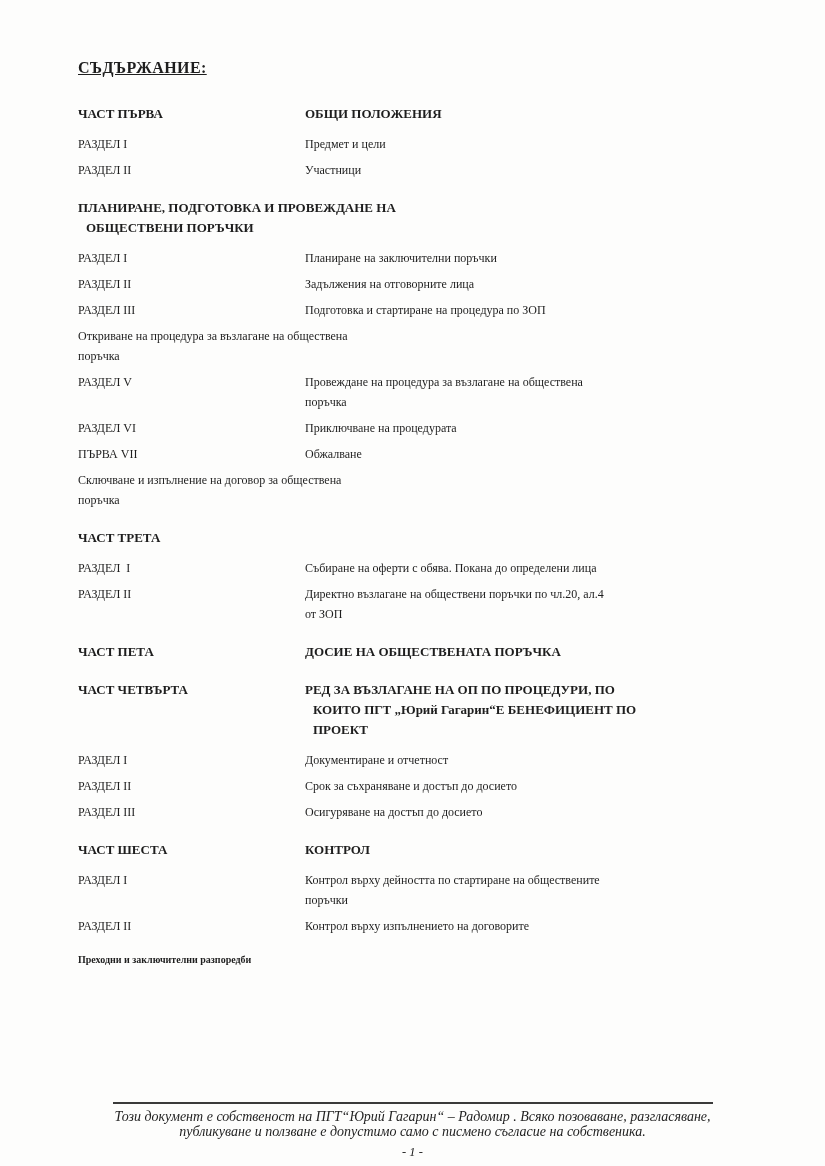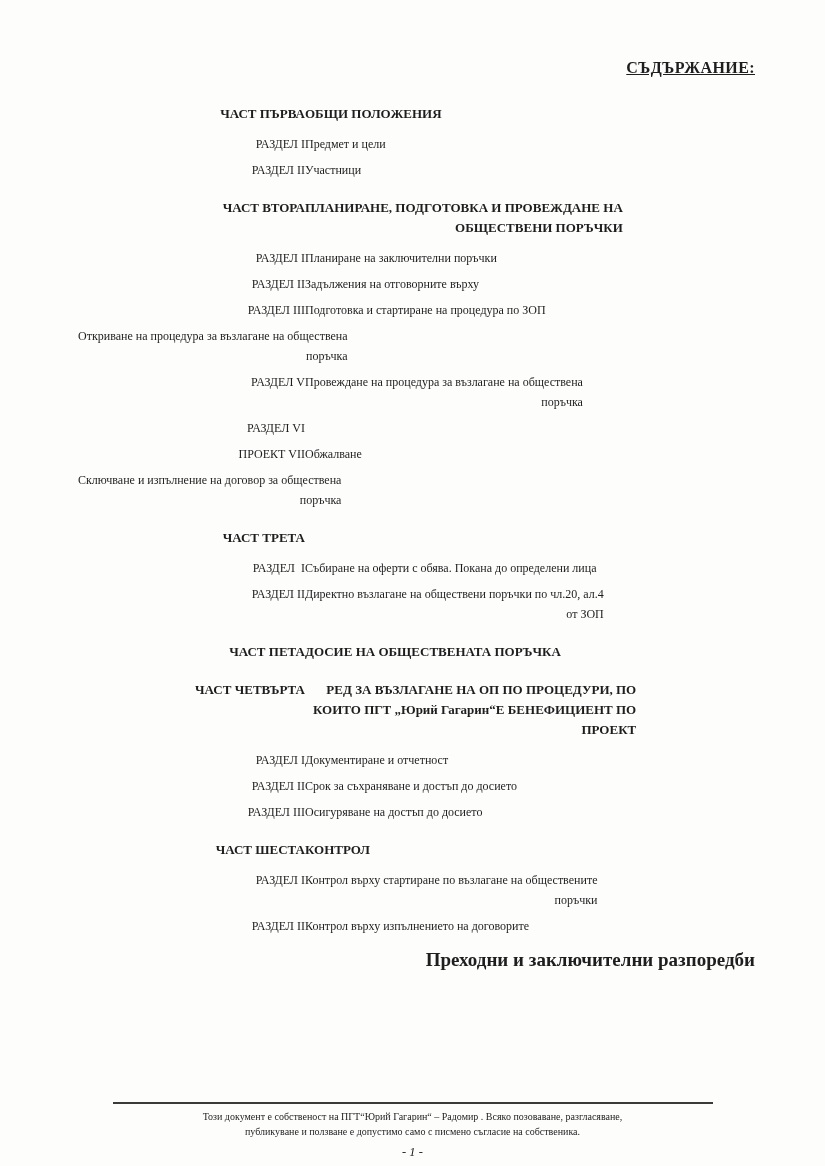--- a/index.html
+++ b/index.html
@@ -5,56 +5,57 @@
   html, body { margin: 0; padding: 0; background: #ffffff; }
   .page {
     position: relative;
     width: 825px;
     height: 1166px;
     background: #fdfdfc;
     overflow: hidden;
     font-family: "Liberation Serif", "DejaVu Serif", serif;
     color: #1e1e1e;
   }
-  .content { padding: 58px 70px 0 78px; text-align: right; }
+  .content { padding: 58px 70px 0 78px; }
   .doc-title {
     display: inline-block;
     font-size: 16px;
     font-weight: bold;
     text-decoration: underline;
     letter-spacing: 0.4px;
     line-height: 20px;
     margin-bottom: 8px;
   }
   .row { display: flex; margin-bottom: 6px; line-height: 20px; font-size: 12px; }
   .row .label { flex: 0 0 227px; width: 227px; white-space: pre; }
   .row .text  { white-space: pre-line; max-width: 420px; }
   .row.part { margin-top: 18px; margin-bottom: 10px; font-weight: bold; font-size: 13px; }
   .row.part .text { padding-left: 8px; text-indent: -8px; }
   .closing {
     margin-top: 14px;
     font-weight: bold;
-    font-size: 19px;
+    font-size: 10px;
     line-height: 20px;
   }
   .footer {
     position: absolute;
     top: 1102px;
     left: 0;
     width: 100%;
     text-align: center;
   }
   .footer-rule {
     width: 600px;
     height: 2px;
     background: #3a3a3a;
     margin: 0 auto 5px auto;
   }
   .footer-line {
-    font-size: 10px;
+    font-style: italic;
+    font-size: 14px;
     line-height: 15px;
     color: #232323;
     white-space: pre-line;
   }
   .page-number {
     margin-top: 6px;
     font-style: italic;
     font-size: 12.5px;
     color: #232323;
   }
@@ -74,50 +75,50 @@
     <div class="row">
       <span class="label">РАЗДЕЛ I</span>
       <span class="text">Предмет и цели</span>
     </div>
     <div class="row">
       <span class="label">РАЗДЕЛ II</span>
       <span class="text">Участници</span>
     </div>
 
     <div class="row part">
-      <span class="label">ЧАСТ ВТОРА</span>
       <span class="text">ПЛАНИРАНЕ, ПОДГОТОВКА И ПРОВЕЖДАНЕ НА
 ОБЩЕСТВЕНИ ПОРЪЧКИ</span>
     </div>
     <div class="row">
       <span class="label">РАЗДЕЛ I</span>
       <span class="text">Планиране на заключителни поръчки</span>
     </div>
     <div class="row">
       <span class="label">РАЗДЕЛ II</span>
-      <span class="text">Задължения на отговорните върху</span>
+      <span class="text">Задължения на отговорните лица</span>
     </div>
     <div class="row">
       <span class="label">РАЗДЕЛ III</span>
       <span class="text">Подготовка и стартиране на процедура по ЗОП</span>
     </div>
     <div class="row">
       <span class="text">Откриване на процедура за възлагане на обществена
 поръчка</span>
     </div>
     <div class="row">
       <span class="label">РАЗДЕЛ V</span>
       <span class="text">Провеждане на процедура за възлагане на обществена
 поръчка</span>
     </div>
     <div class="row">
       <span class="label">РАЗДЕЛ VI</span>
+      <span class="text">Приключване на процедурата</span>
     </div>
     <div class="row">
-      <span class="label">ПРОЕКТ VII</span>
+      <span class="label">ПЪРВА VII</span>
       <span class="text">Обжалване</span>
     </div>
     <div class="row">
       <span class="text">Сключване и изпълнение на договор за обществена
 поръчка</span>
     </div>
 
     <div class="row part">
       <span class="label">ЧАСТ ТРЕТА</span>
     </div>
@@ -154,21 +155,21 @@
       <span class="label">РАЗДЕЛ III</span>
       <span class="text">Осигуряване на достъп до досието</span>
     </div>
 
     <div class="row part">
       <span class="label">ЧАСТ ШЕСТА</span>
       <span class="text">КОНТРОЛ</span>
     </div>
     <div class="row">
       <span class="label">РАЗДЕЛ I</span>
-      <span class="text">Контрол върху стартиране по възлагане на обществените
+      <span class="text">Контрол върху дейността по стартиране на обществените
 поръчки</span>
     </div>
     <div class="row">
       <span class="label">РАЗДЕЛ II</span>
       <span class="text">Контрол върху изпълнението на договорите</span>
     </div>
 
     <div class="closing">Преходни и заключителни разпоредби</div>
   </div>
 

